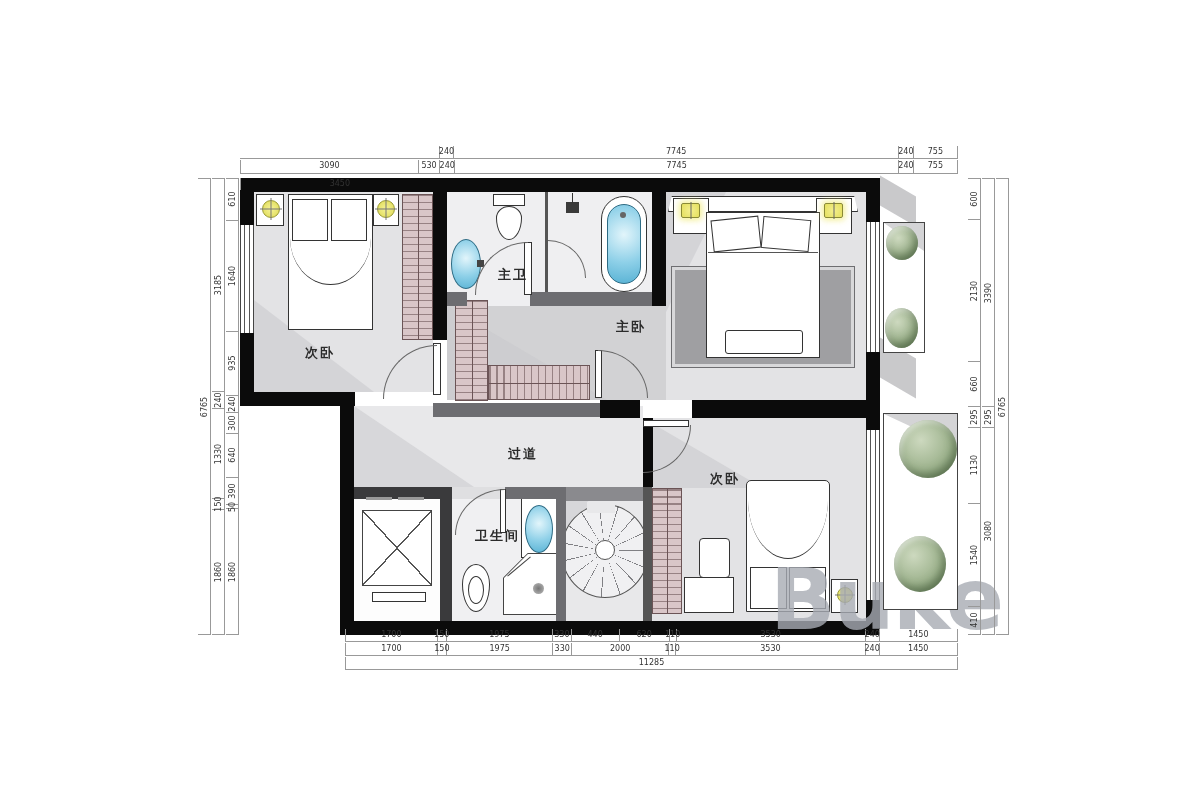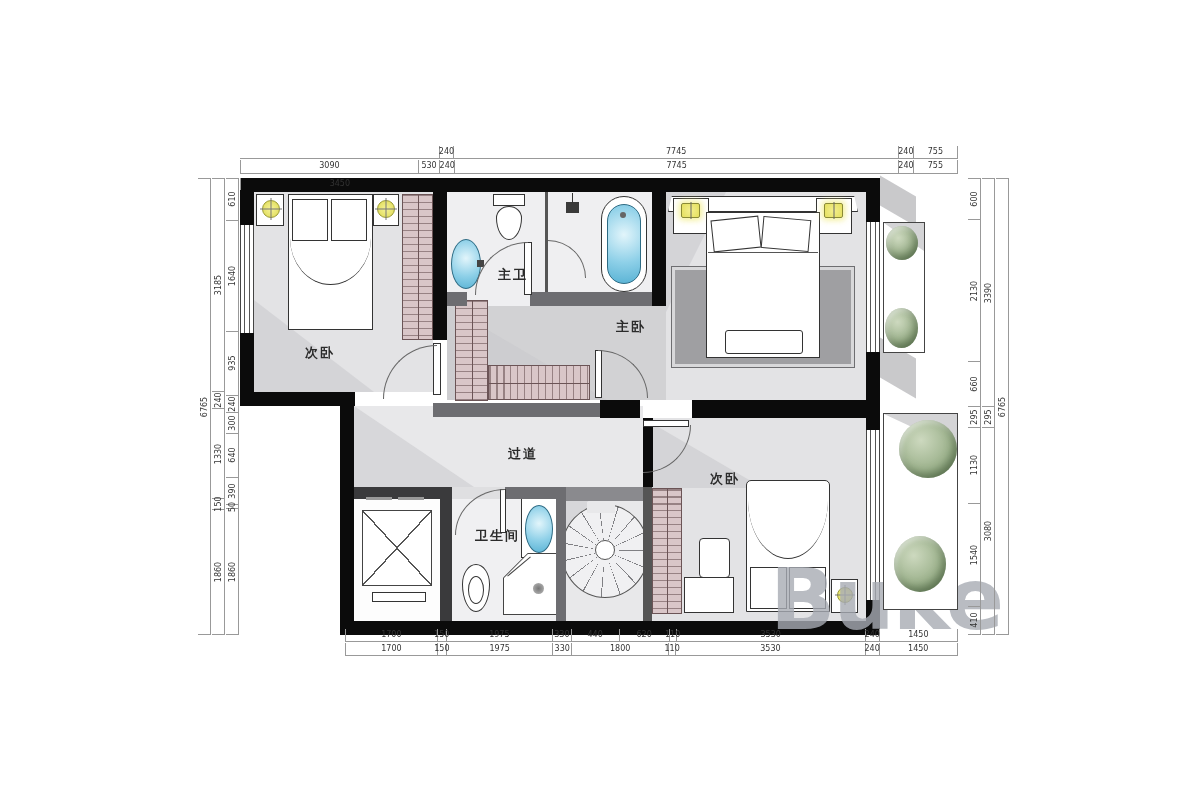--- a/index.html
+++ b/index.html
@@ -141,33 +141,38 @@
       <div class="dim-seg" style="flex: 150 150 0px;">
         <span class="dim-label">150</span>
       </div>
       <div class="dim-seg" style="flex: 1975 1975 0px;">
         <span class="dim-label">1975</span>
       </div>
       <div class="dim-seg" style="flex: 330 330 0px;">
         <span class="dim-label">330</span>
       </div>
       <div class="dim-seg" style="flex: 1800 1800 0px;">
-        <span class="dim-label">1800</span>
+        <span class="dim-label">2000</span>
       </div>
       <div class="dim-seg" style="flex: 110 110 0px;">
         <span class="dim-label">110</span>
       </div>
       <div class="dim-seg" style="flex: 3530 3530 0px;">
         <span class="dim-label">3530</span>
       </div>
       <div class="dim-seg" style="flex: 240 240 0px;">
         <span class="dim-label">240</span>
       </div>
       <div class="dim-seg" style="flex: 1450 1450 0px;">
         <span class="dim-label">1450</span>
+      </div>
+    </div>
+  <div class="dim-row h" style="left:345px;top:657px;width:613px;height:13px">
+      <div class="dim-seg" style="flex: 11285 11285 0px;">
+        <span class="dim-label">11285</span>
       </div>
     </div>
 
   <div class="dim-row v" style="left:198px;top:178px;width:13px;height:457px">
       <div class="dim-seg" style="flex: 6765 6765 0px;">
         <span class="dim-label">6765</span>
       </div>
     </div>
   <div class="dim-row v" style="left:212px;top:178px;width:13px;height:457px">
       <div class="dim-seg" style="flex: 3185 3185 0px;">

